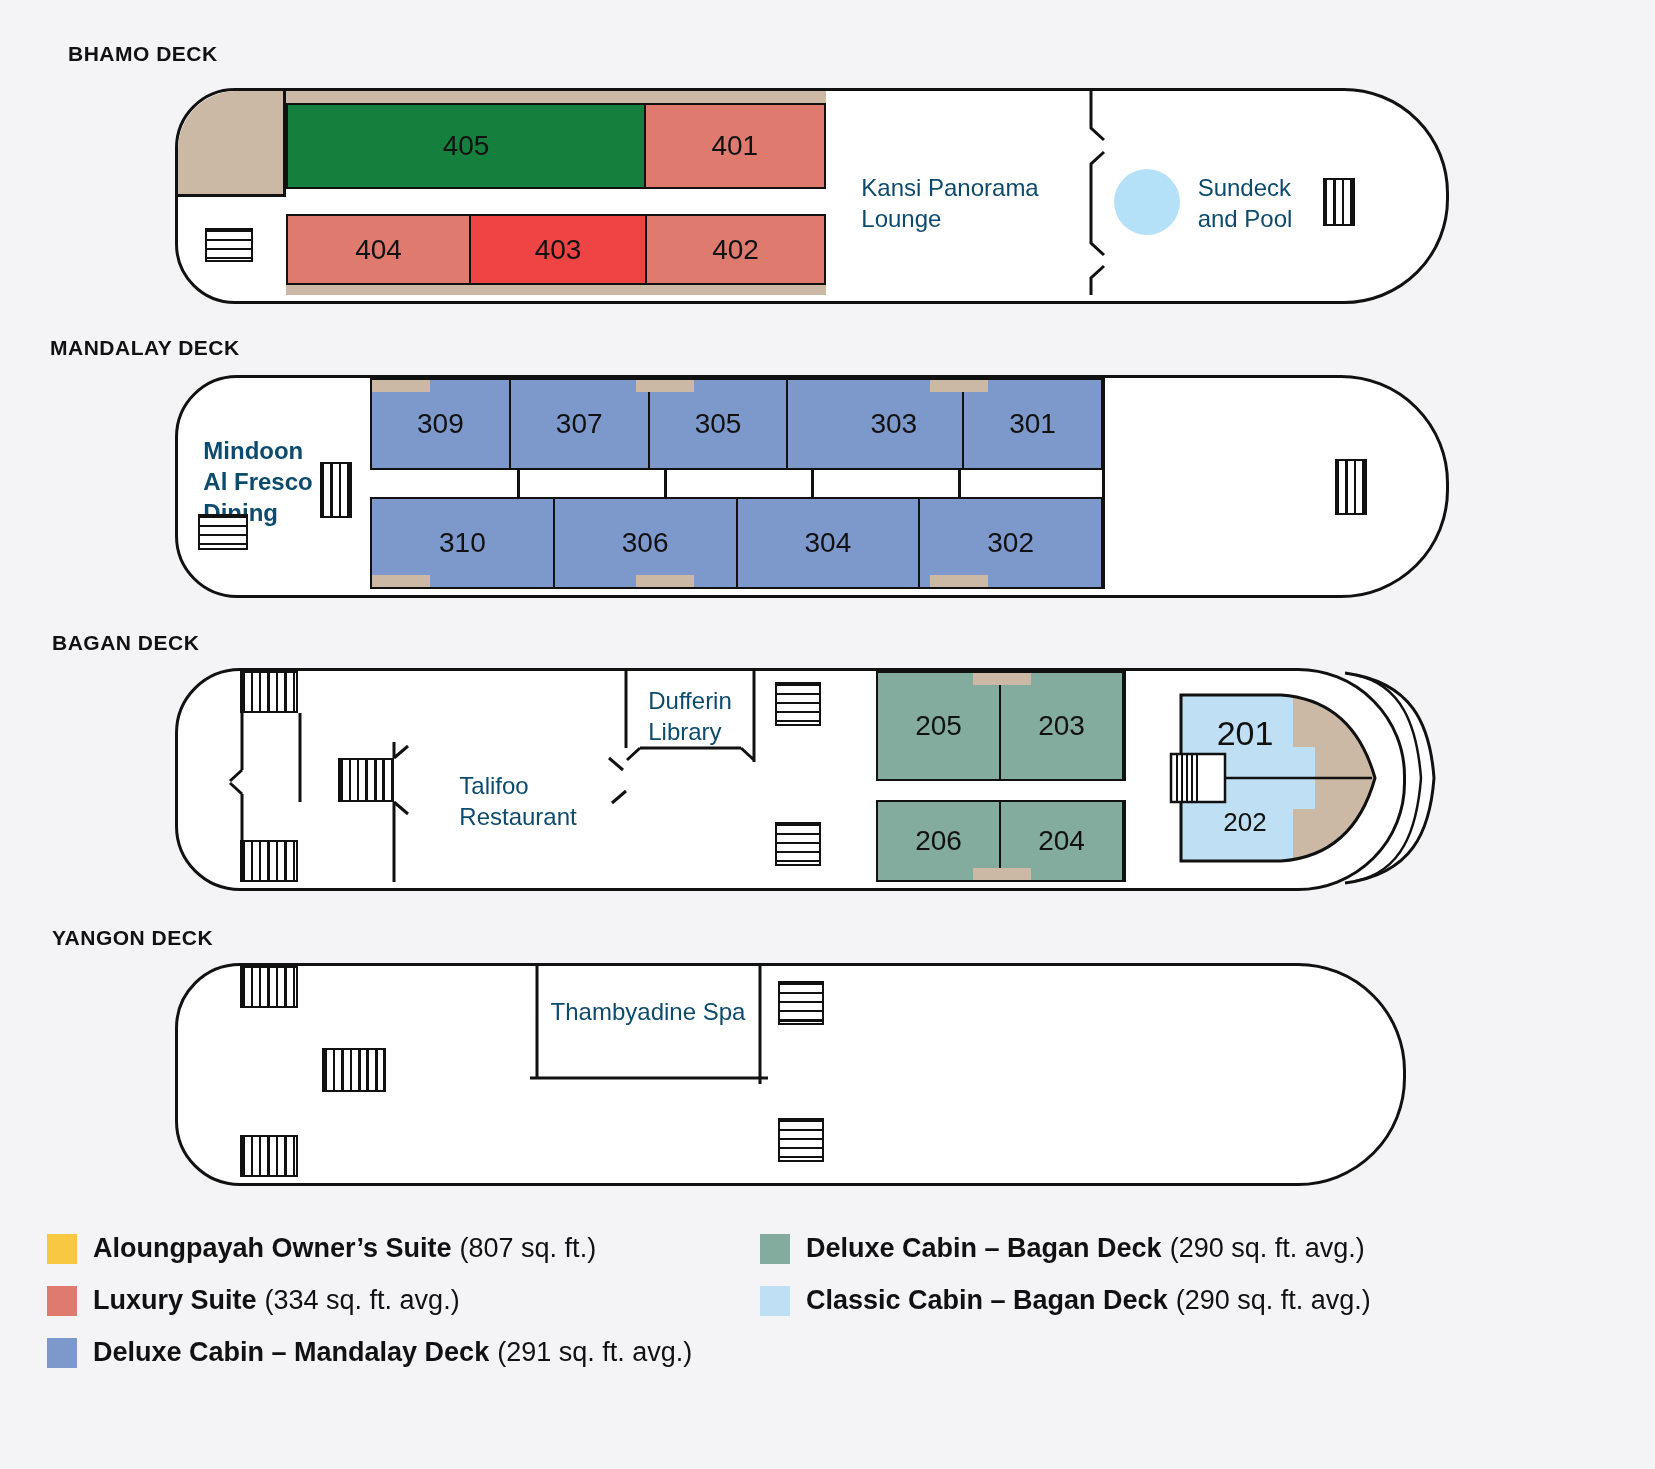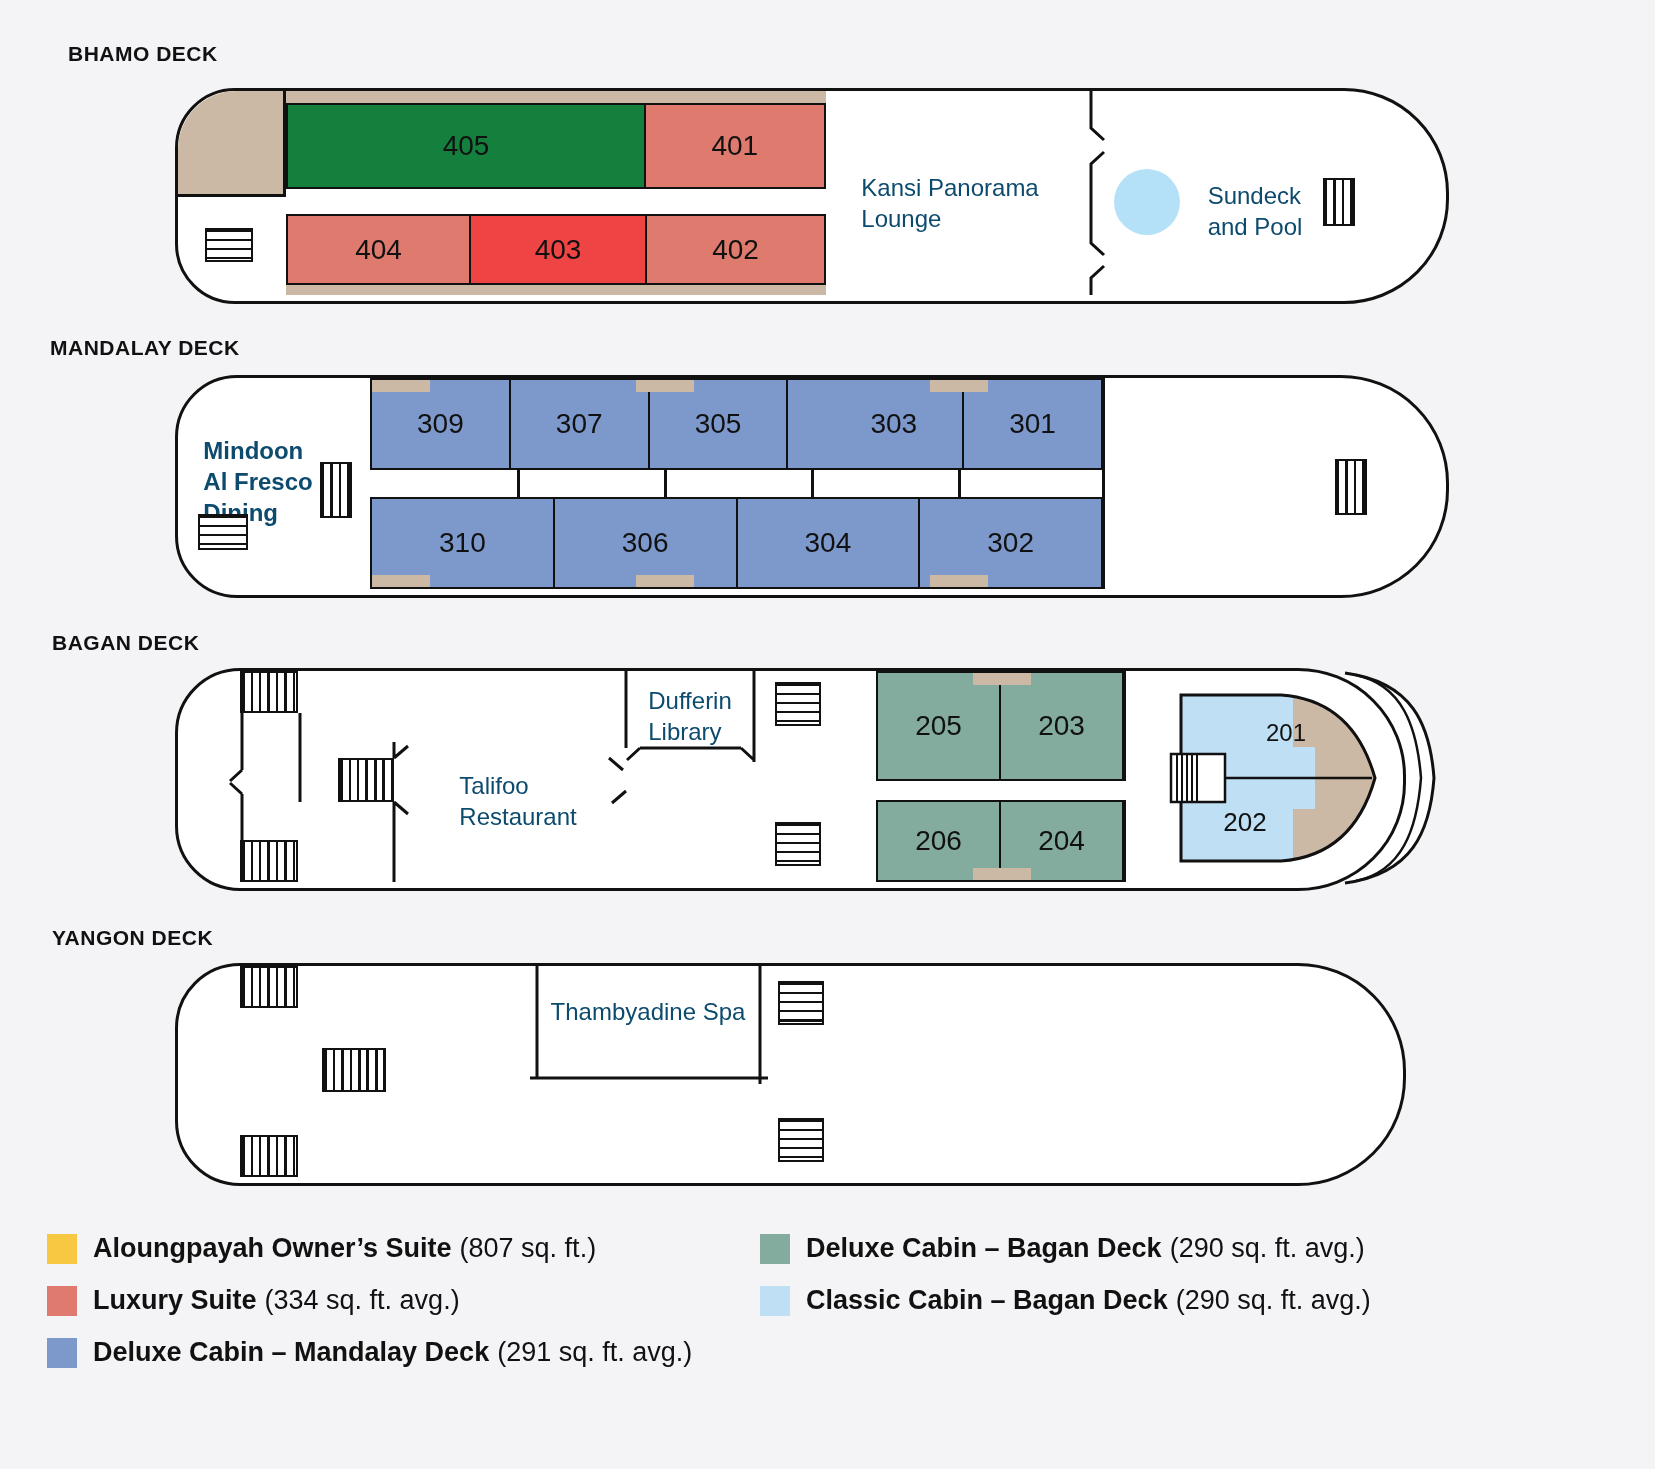--- a/index.html
+++ b/index.html
@@ -68,21 +68,21 @@
     <div>Kansi Panorama</div>
     <div>Lounge</div>
   </div>
 
   <svg class="wall-svg" width="1262" height="204" viewBox="0 0 1262 204">
     <path d="M913,0 V37 L926,49 M926,61 L913,73 V152 L926,164 M926,175 L913,187 V204" fill="none" stroke="#111" stroke-width="3"></path>
   </svg>
 
   <div class="pool" style="left: 936px; top: 78px; width: 66px; height: 66px; background: rgb(181, 225, 248);"></div>
 
-  <div class="room-label" style="left:1067px;top:120px;margin-left:10px;">
+  <div class="room-label" style="left:1067px;top:112px;">
     <div>Sundeck</div>
     <div>and Pool</div>
   </div>
 
   <div class="stairs-v" style="left:1145px;top:87px;width:32px;height:48px;"></div>
 </div>
 
 <div class="deck-title" style="left:50px;top:336px;">MANDALAY DECK</div>
 
 <div class="hull" style="left:175px;top:375px;width:1268px;height:217px;border-radius:62px 108px 108px 62px;">
@@ -208,21 +208,21 @@
       <rect x="134" y="55" width="70" height="62" fill="#CBB9A5"></rect>
       <rect x="112" y="117" width="70" height="52" fill="#CBB9A5"></rect>
     </g>
     <path d="M0,3 H100 Q172,8 194,86 Q172,164 100,169 H0 Z" fill="none" stroke="#111" stroke-width="3"></path>
     <path d="M44,86 H191" fill="none" stroke="#111" stroke-width="2.5"></path>
     <g>
       <rect x="-10" y="62" width="54" height="48" fill="#fff" stroke="#111" stroke-width="2.5"></rect>
       <path d="M-4,62 V110 M1,62 V110 M6,62 V110 M11,62 V110 M16,62 V110" stroke="#111" stroke-width="2"></path>
     </g>
   </svg>
-  <div class="num-label" style="left:1108px;top:62px;font-size:24px;">201</div>
+  <div class="num-label" style="left:1067px;top:62px;font-size:34px;">201</div>
   <div class="num-label" style="left:1067px;top:151px;font-size:26px;">202</div>
 </div>
 
 <div class="deck-title" style="left:52px;top:926px;">YANGON DECK</div>
 
 <div class="hull" style="left:175px;top:963px;width:1225px;height:217px;border-radius:65px 108px 108px 65px;">
 
   <div class="stairs-v" style="left:62px;top:0;width:58px;height:42px;"></div>
   <div class="stairs-v" style="left:62px;top:169px;width:58px;height:42px;"></div>
   <div class="stairs-v" style="left:144px;top:82px;width:64px;height:44px;"></div>

